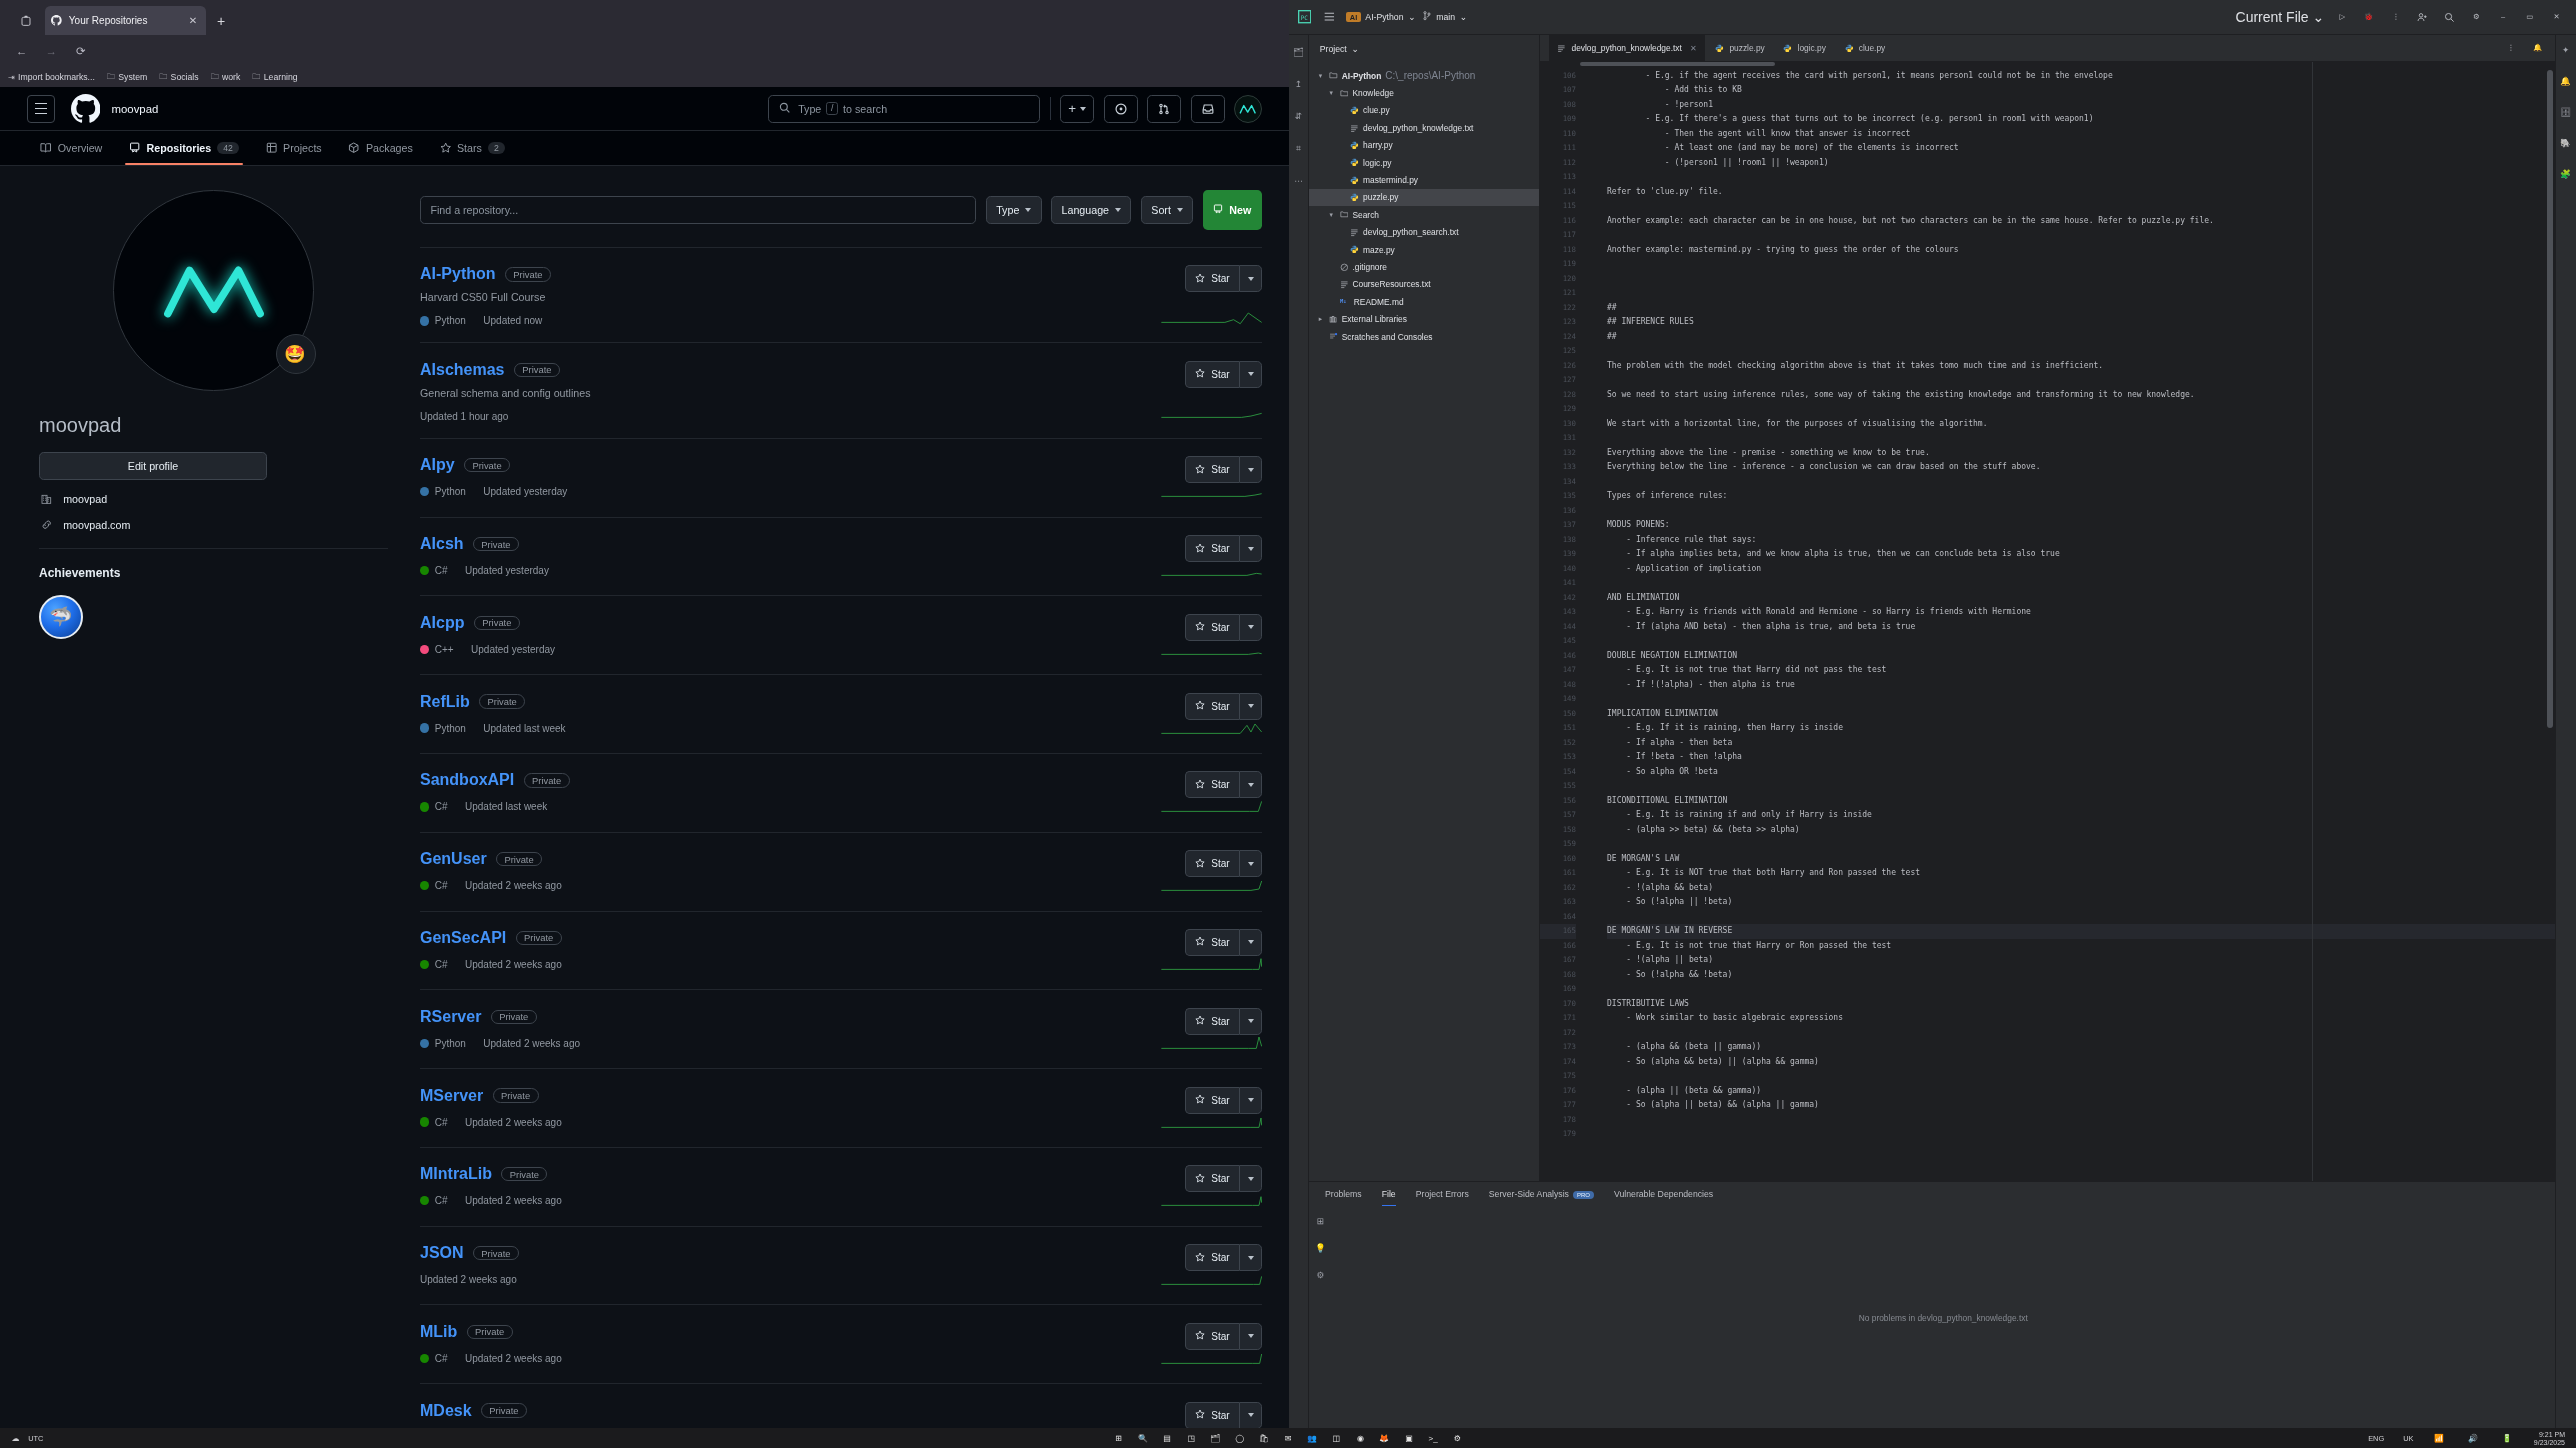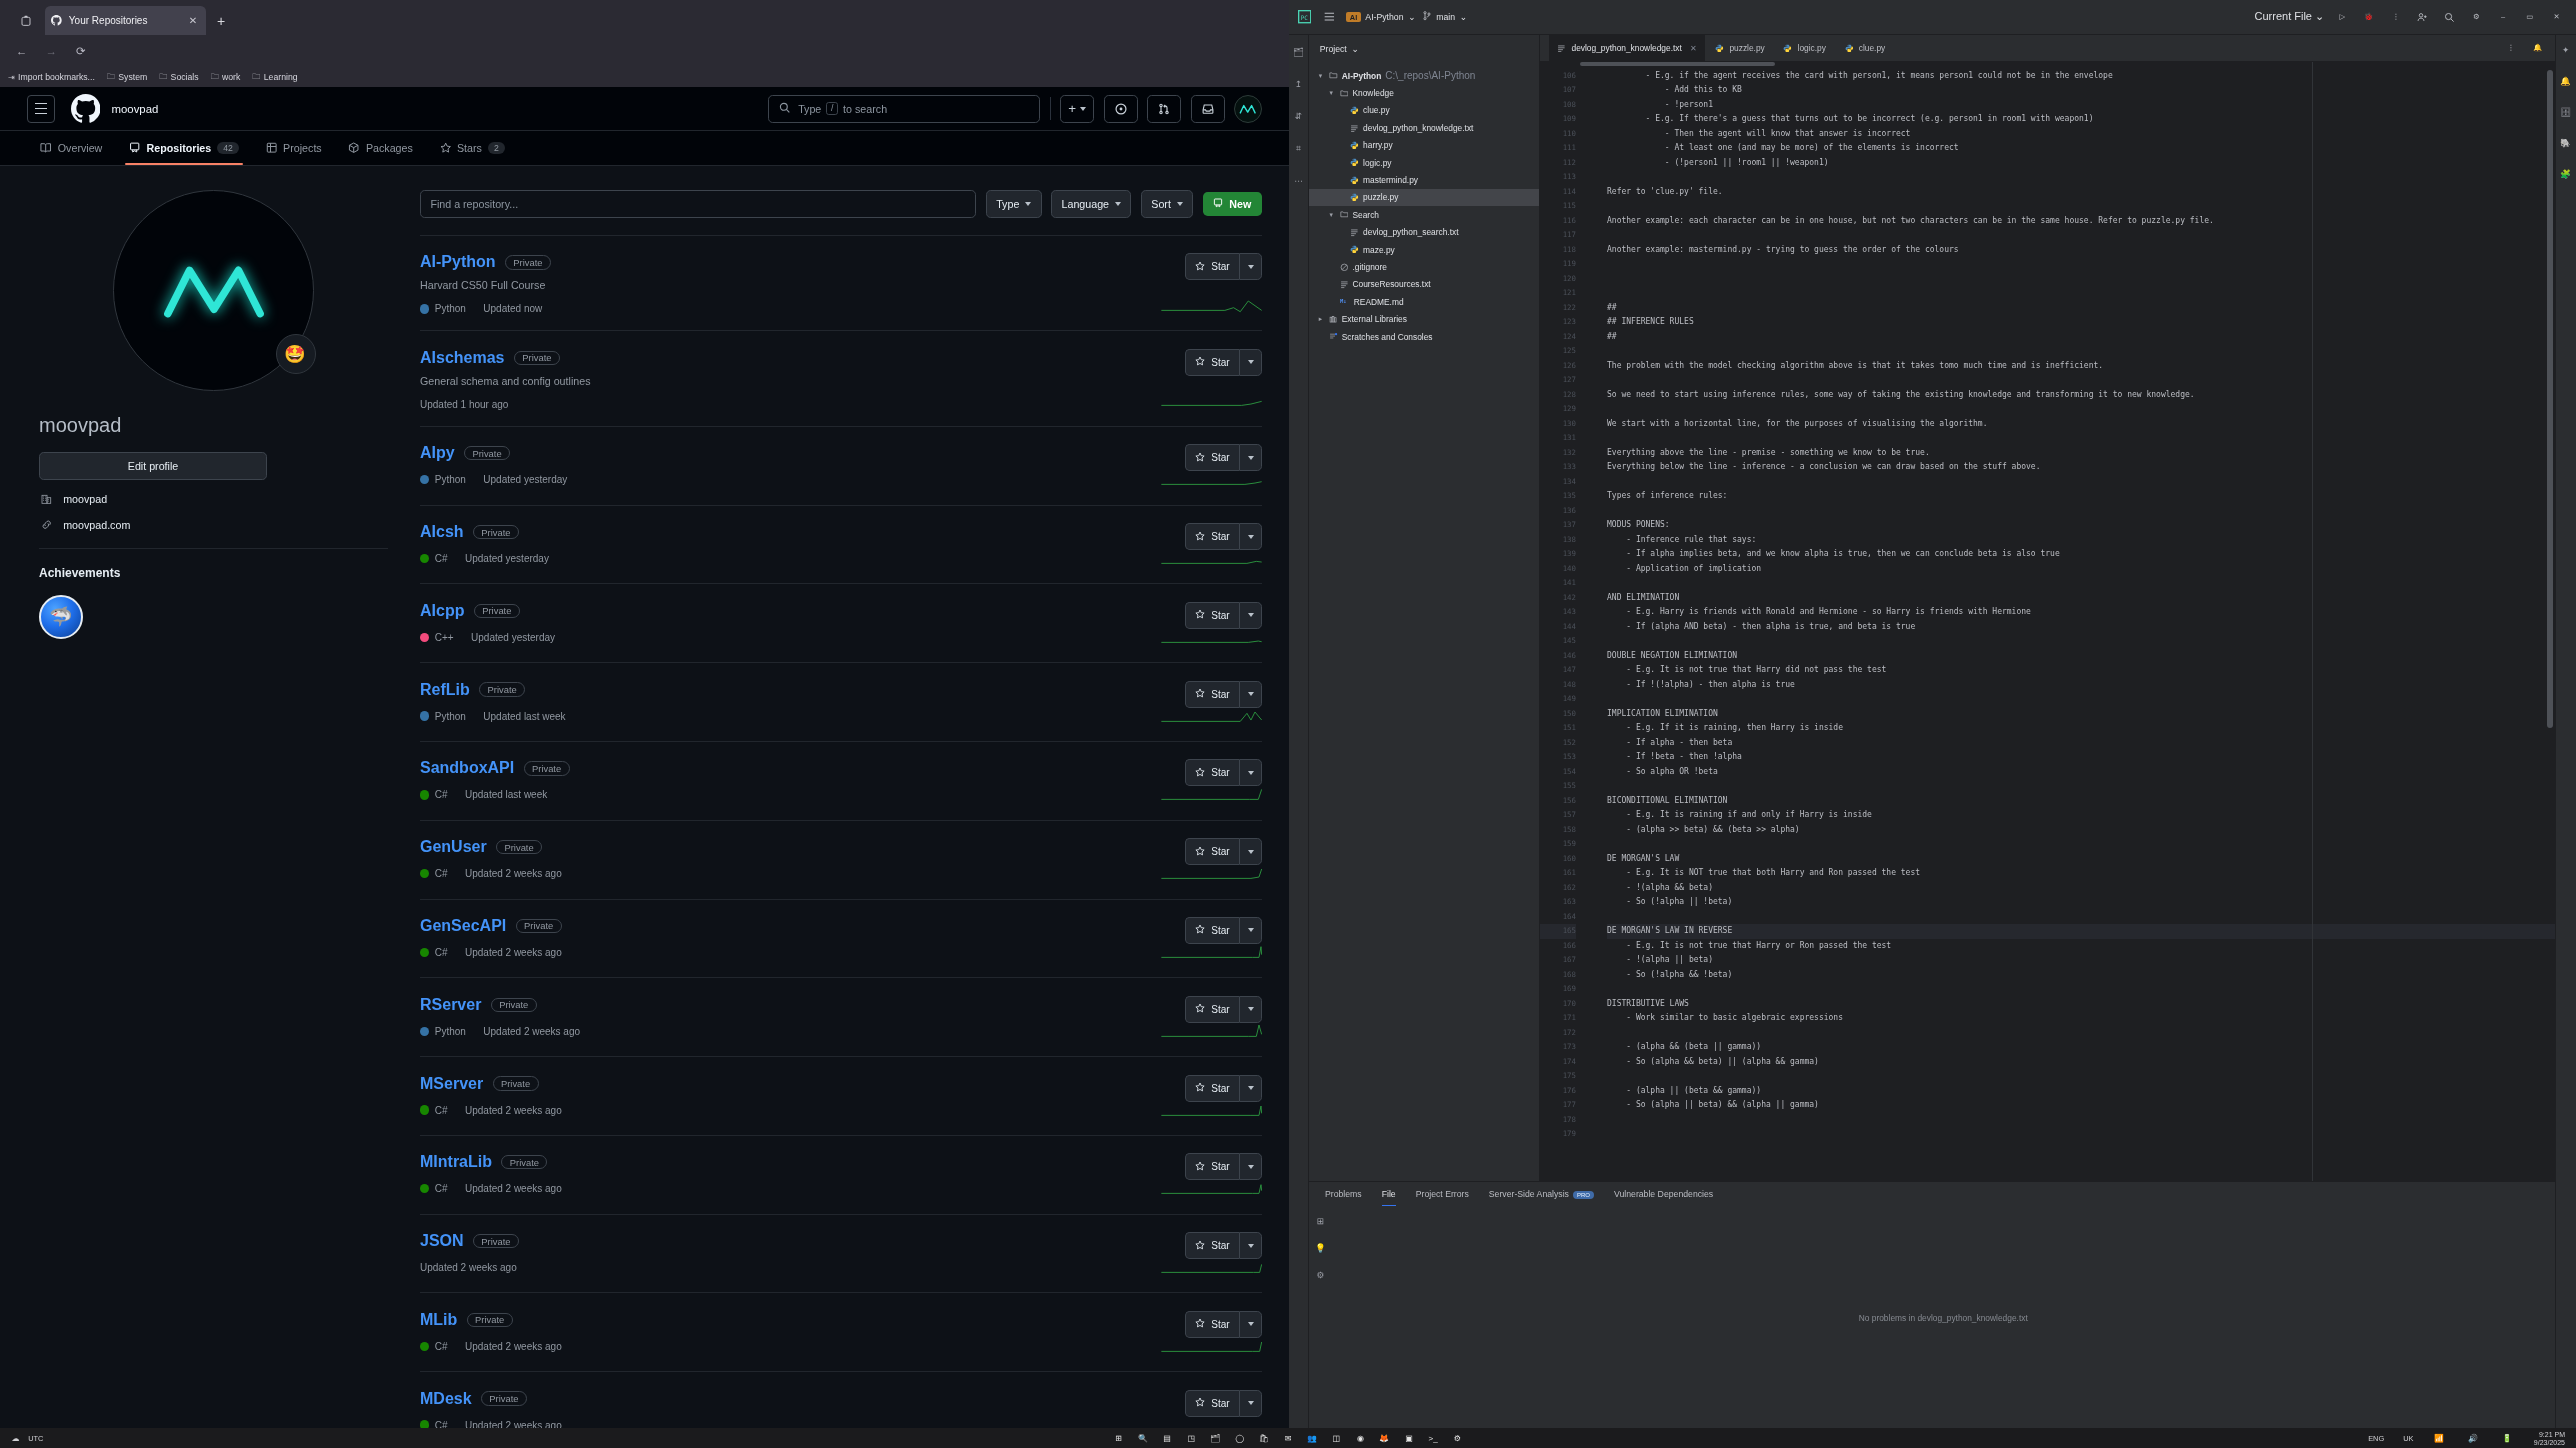--- a/index.html
+++ b/index.html
@@ -74,21 +74,21 @@
                background:radial-gradient(circle at 35% 30%, #4da3ff 0%, #1f6feb 45%, #0b3d91 100%);
                border:2px solid #e6edf3; display:flex; align-items:center; justify-content:center; font-size:19px; }
 
   .gh-main { flex:1; }
   .repo-filters { display:flex; align-items:center; gap:9.4px; }
   .find-input { flex:1; height:28px; background:#0d1117; border:0.7px solid #3d444d; border-radius:4.7px;
                 display:flex; align-items:center; padding:0 9.4px; font-size:10.7px; color:#8d96a0; }
   .fbtn { height:28px; padding:0 9.4px; background:#21262d; border:0.7px solid #3d444d; border-radius:4.7px;
           display:flex; align-items:center; gap:6px; font-size:10.7px; color:#e6edf3; }
   .caret { width:0;height:0;border-left:3.4px solid transparent;border-right:3.4px solid transparent;border-top:4px solid #b9c1ca; }
-  .newbtn { height:24px; padding:0 10.7px; background:#238636; border-radius:4.7px; display:flex; align-items:center;
+  .newbtn { height:40px; padding:0 10.7px; background:#238636; border-radius:4.7px; display:flex; align-items:center;
             gap:6px; font-size:10.7px; color:#ffffff; font-weight:600; }
   .repo-sep { height:0.7px; background:#21262d; margin-top:17.4px; }
 
   .repo-row { display:flex; padding:17.4px 0 16px 0; border-bottom:0.7px solid #21262d; position:relative; }
   .repo-left { flex:1; }
   .repo-name-line { display:flex; align-items:center; gap:9.4px; }
   .repo-name { font-size:16px; color:#4493f8; font-weight:600; }
   .pill { border:0.7px solid #3d444d; border-radius:13.4px; padding:0.7px 7.4px; font-size:9.4px; color:#9198a1; }
   .repo-desc { margin-top:8px; font-size:10.7px; color:#9198a1; }
   .repo-foot { margin-top:12px; display:flex; align-items:center; gap:17.4px; font-size:10px; color:#9198a1; }
@@ -102,21 +102,21 @@
                 display:flex; align-items:center; justify-content:center; }
   .sparkline { margin-top:auto; width:101px; height:17.4px; }
 
   
   .ide { position:absolute; left:1289px; top:0; width:1287px; height:1428px; background:#ec4899; }
   .ide-top { height:35px; background:#2b2d30; display:flex; align-items:center; padding:0 6.7px; gap:8px; border-bottom:0.7px solid #1e1f22; }
   .ide-ico { width:17.4px; height:17.4px; display:flex; align-items:center; justify-content:center; color:#bcbec4; }
   .proj-chip { display:flex; align-items:center; gap:4.7px; font-size:8.7px; color:#dfe1e5; }
   .ai-box { background:#c07c28; color:#1e1f22; font-weight:700; font-size:7.4px; padding:0.7px 3.4px; border-radius:2px; }
   .ide-top-right { margin-left:auto; display:flex; align-items:center; gap:9.4px; padding-right:4px; }
-  .cf-text { font-size:11px; color:#dfe1e5; }
+  .cf-text { font-size:14px; color:#dfe1e5; }
 
   .ide-main { position:absolute; top:35px; left:0; right:0; bottom:0; display:flex; }
   .ide-railL { width:20px; background:#2b2d30; display:flex; flex-direction:column; align-items:center; padding-top:9.4px; gap:17.4px; border-right:0.7px solid #1e1f22; }
   .rail-ico { width:14.8px; height:14.8px; display:flex; align-items:center; justify-content:center; color:#a0a3ab; font-size:8.7px; }
   .proj-pane { width:231px; background:#2b2d30; border-right:0.7px solid #1e1f22; }
   .pp-head { height:28px; display:flex; align-items:center; padding:0 10.7px; gap:4.7px; font-size:8.7px; color:#dfe1e5; }
   .tree { padding:4px 0 0 0; font-size:8.4px; color:#dfe1e5; }
   .trow { height:17.4px; display:flex; align-items:center; gap:4px; padding-left:6.7px; white-space:nowrap; }
   .trow.sel { background:#43454a; }
   .tw { width:9.4px; display:flex; align-items:center; justify-content:center; color:#9da0a8; font-size:6.7px; }

